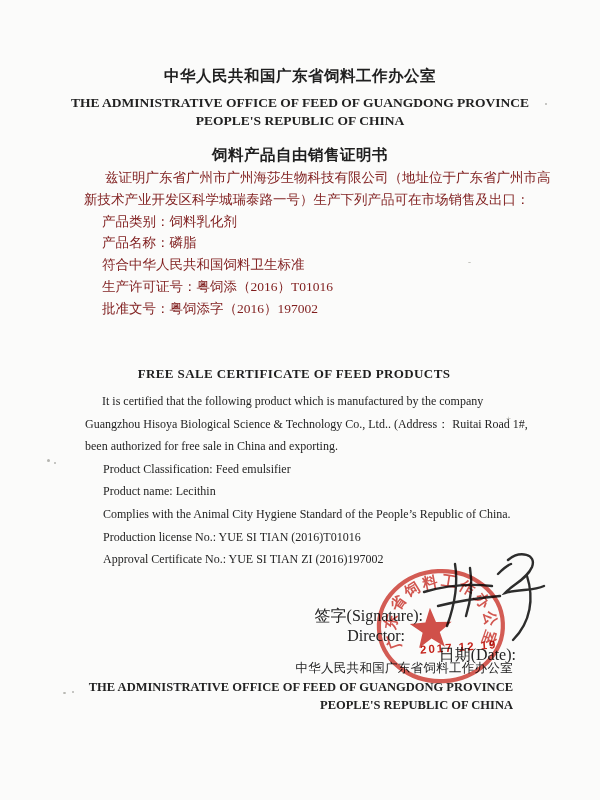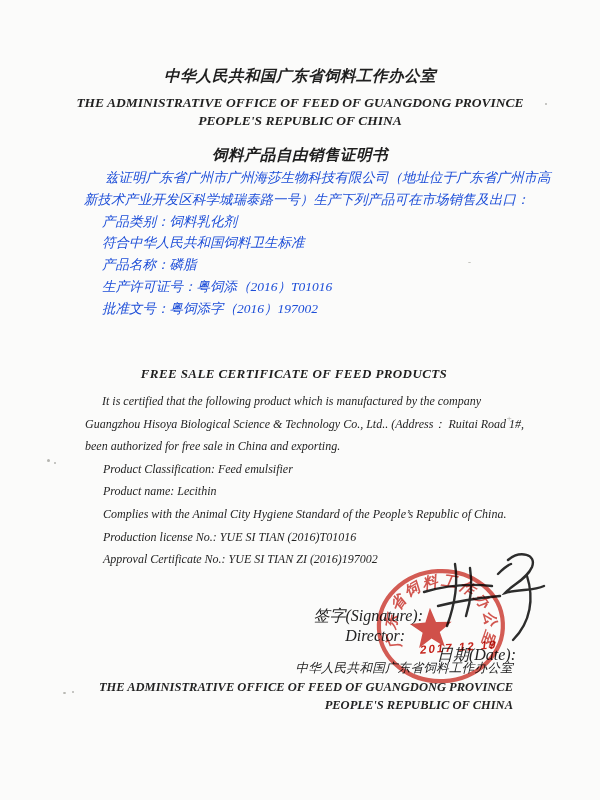--- a/index.html
+++ b/index.html
@@ -4,30 +4,29 @@
 <style>
   html,body{margin:0;padding:0;background:#e8e8e8;}
   .page{
     position:relative;
     width:600px;height:800px;
     margin:0 auto;
     background:#fbfbfa;
     font-family:"Liberation Serif","DejaVu Serif",serif;
     color:#2b2b2b;
     overflow:hidden;
-    font-style:italic;
   }
   
   .header{position:absolute;top:66px;left:0;right:0;text-align:center;}
   .title-zh{font-size:15.5px;font-weight:bold;letter-spacing:.5px;color:#1f1f1f;line-height:20px;}
   .title-en{font-size:13.5px;font-weight:bold;line-height:17.5px;margin-top:8px;color:#222;}
   .title-en2{font-size:13.5px;font-weight:bold;line-height:17.5px;color:#222;}
   .subtitle-zh{font-size:15.5px;font-weight:bold;letter-spacing:.5px;margin-top:16px;color:#1f1f1f;}
   
-  .cn-body{position:absolute;top:167px;left:84px;right:40px;font-size:13.5px;line-height:21.8px;color:#1d4ed8;}
+  .cn-body{position:absolute;top:167px;left:84px;right:40px;font-size:13.5px;line-height:21.8px;color:#7f1d1d;}
   .cn-indent{padding-left:21px;}
   .cn-item{margin-left:18px;}
   
   .en-heading{position:absolute;top:366px;left:0;right:12px;text-align:center;
     font-size:13px;font-weight:bold;letter-spacing:.4px;color:#1e1e1e;}
   .en-body{position:absolute;top:390px;left:85px;right:14px;font-size:12px;line-height:22.6px;color:#242424;}
   .en-first{padding-left:17px;}
   .en-item{margin-left:18px;}
   
   .sig-block{position:absolute;top:606px;left:0;right:0;text-align:right;
@@ -61,22 +60,22 @@
     <div class="title-zh">中华人民共和国广东省饲料工作办公室</div>
     <div class="title-en">THE ADMINISTRATIVE OFFICE OF FEED OF GUANGDONG PROVINCE</div>
     <div class="title-en2">PEOPLE'S REPUBLIC OF CHINA</div>
     <div class="subtitle-zh">饲料产品自由销售证明书</div>
   </div>
 
   <div class="cn-body">
     <div class="cn-indent">兹证明广东省广州市广州海莎生物科技有限公司（地址位于广东省广州市高</div>
     <div>新技术产业开发区科学城瑞泰路一号）生产下列产品可在市场销售及出口：</div>
     <div class="cn-item">产品类别：饲料乳化剂</div>
+    <div class="cn-item">产品名称：磷脂</div>
     <div class="cn-item">符合中华人民共和国饲料卫生标准</div>
-    <div class="cn-item">产品名称：磷脂</div>
     <div class="cn-item">生产许可证号：粤饲添（2016）T01016</div>
     <div class="cn-item">批准文号：粤饲添字（2016）197002</div>
   </div>
 
   <div class="en-heading">FREE SALE CERTIFICATE OF FEED PRODUCTS</div>
 
   <div class="en-body">
     <div class="en-first">It is certified that the following product which is manufactured by the company</div>
     <div>Guangzhou Hisoya Biological Science &amp; Technology Co., Ltd.. (Address： Ruitai Road 1#,</div>
     <div>been authorized for free sale in China and exporting.</div>

